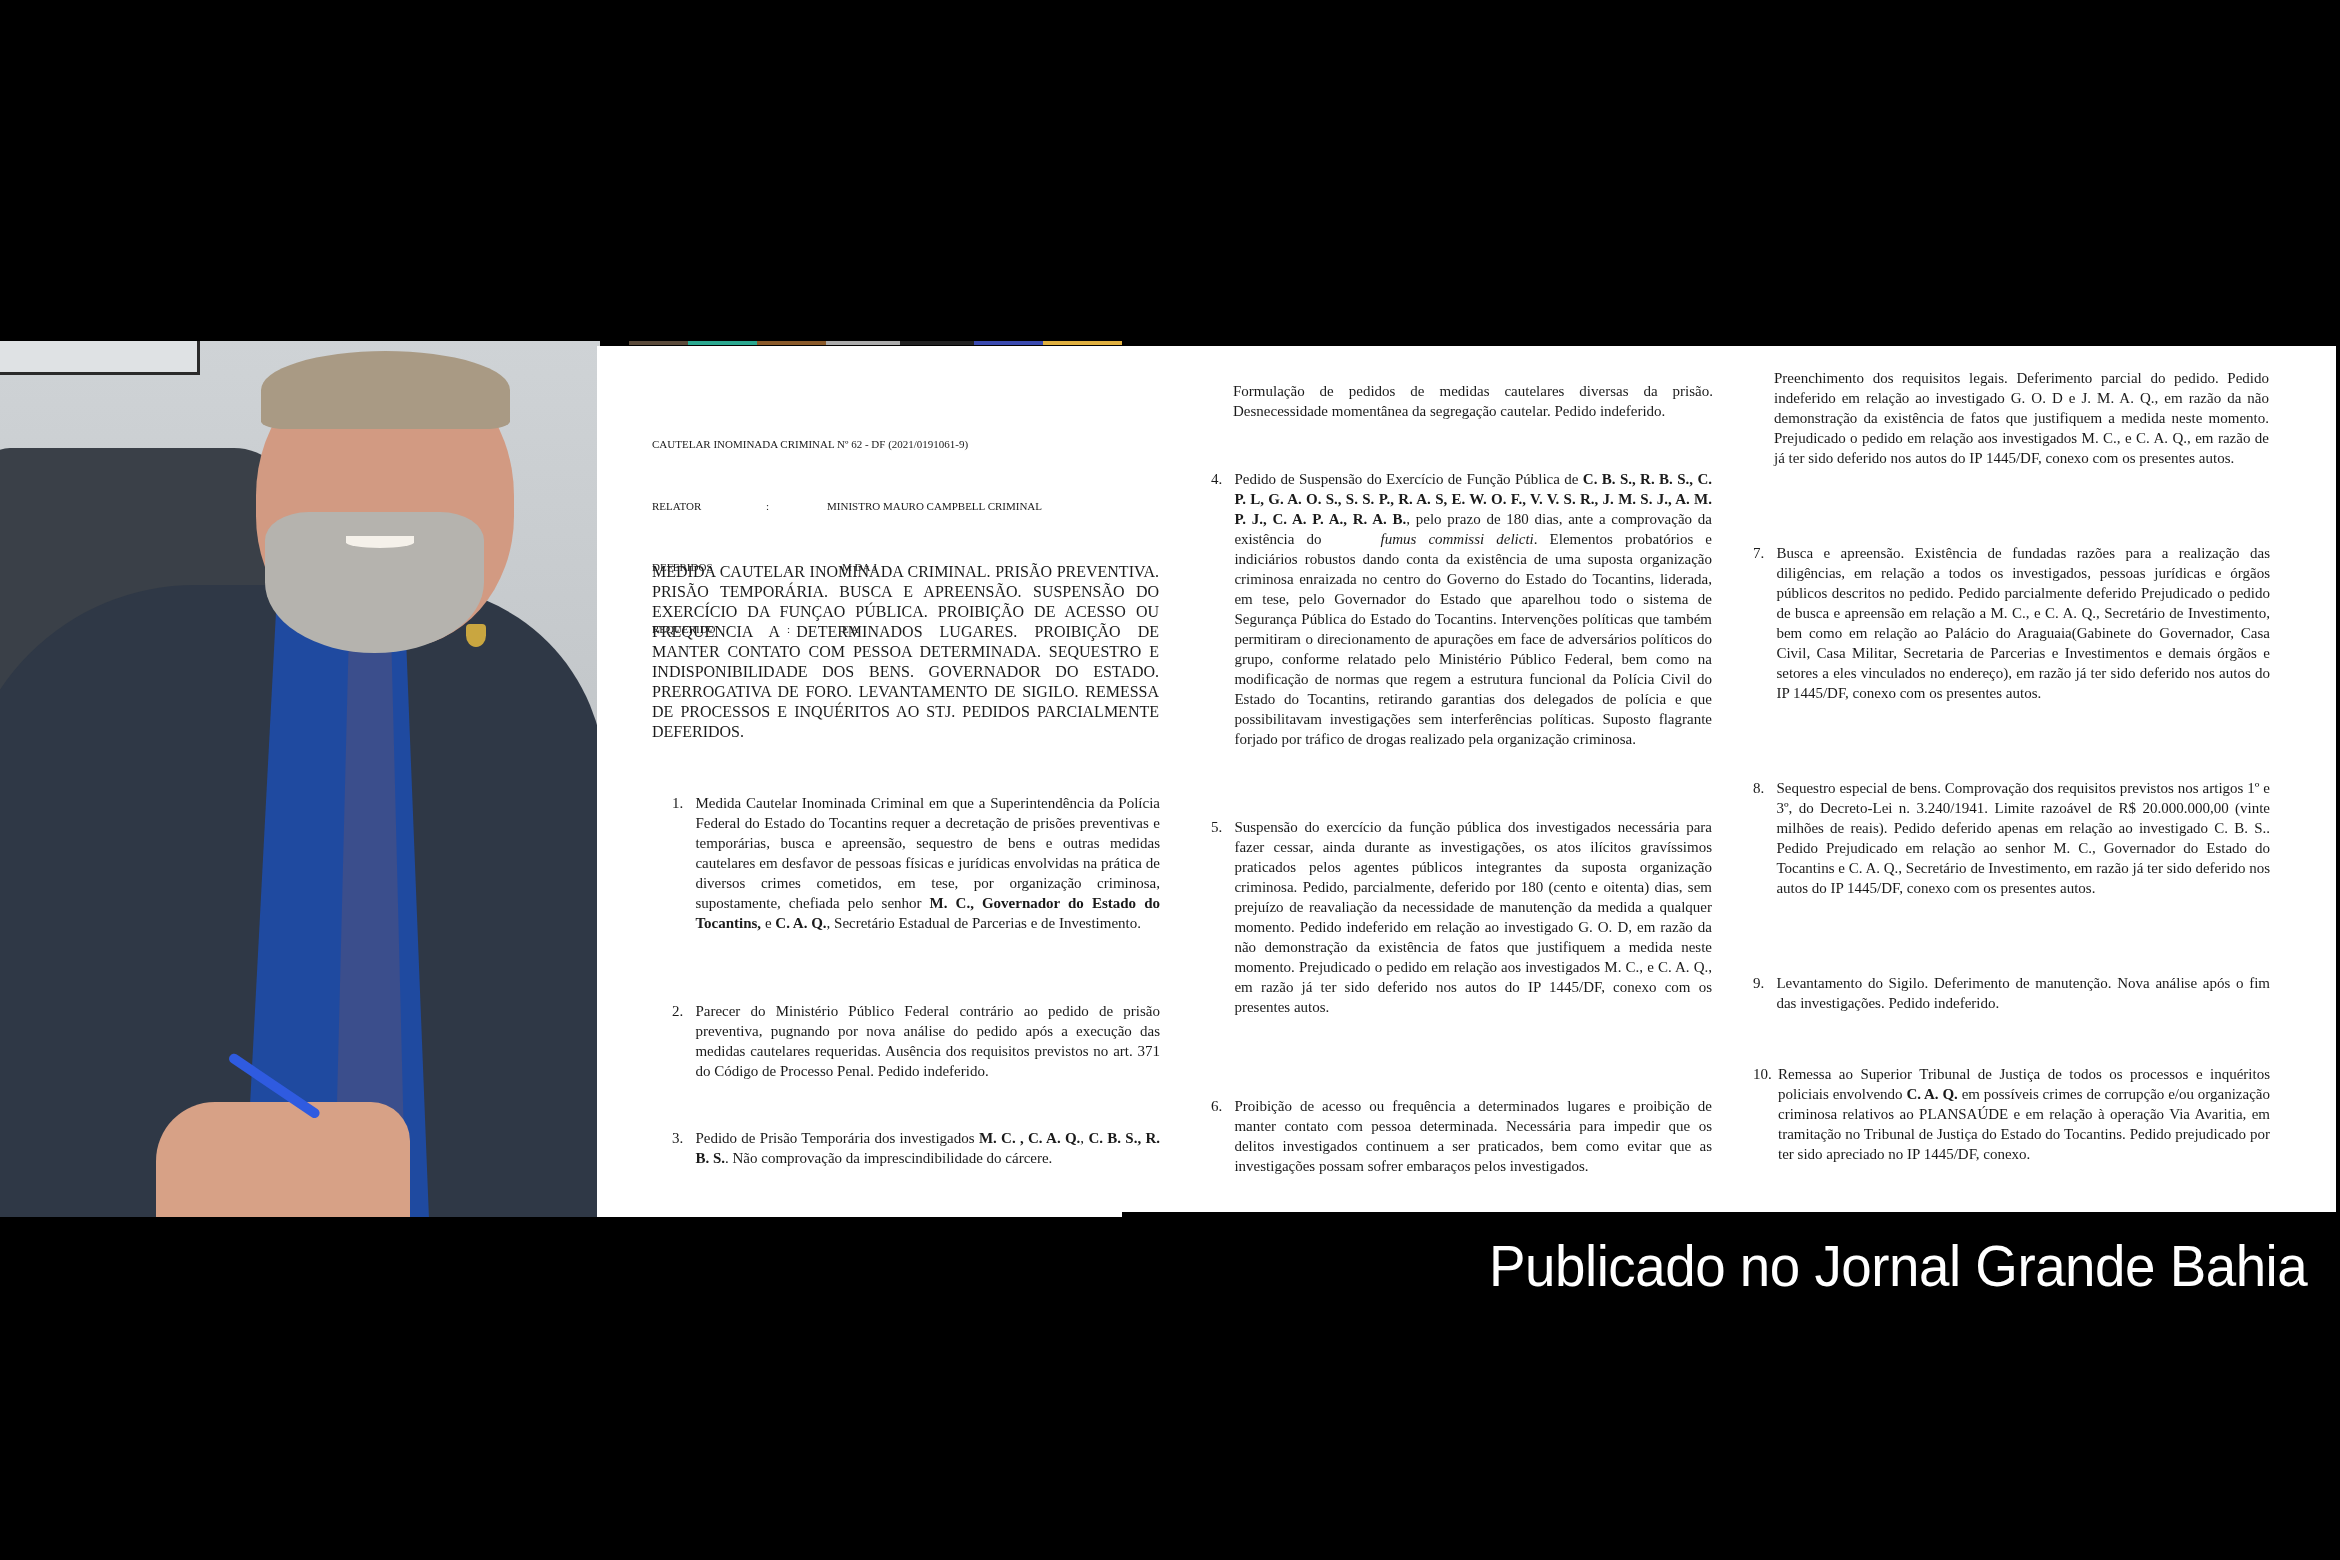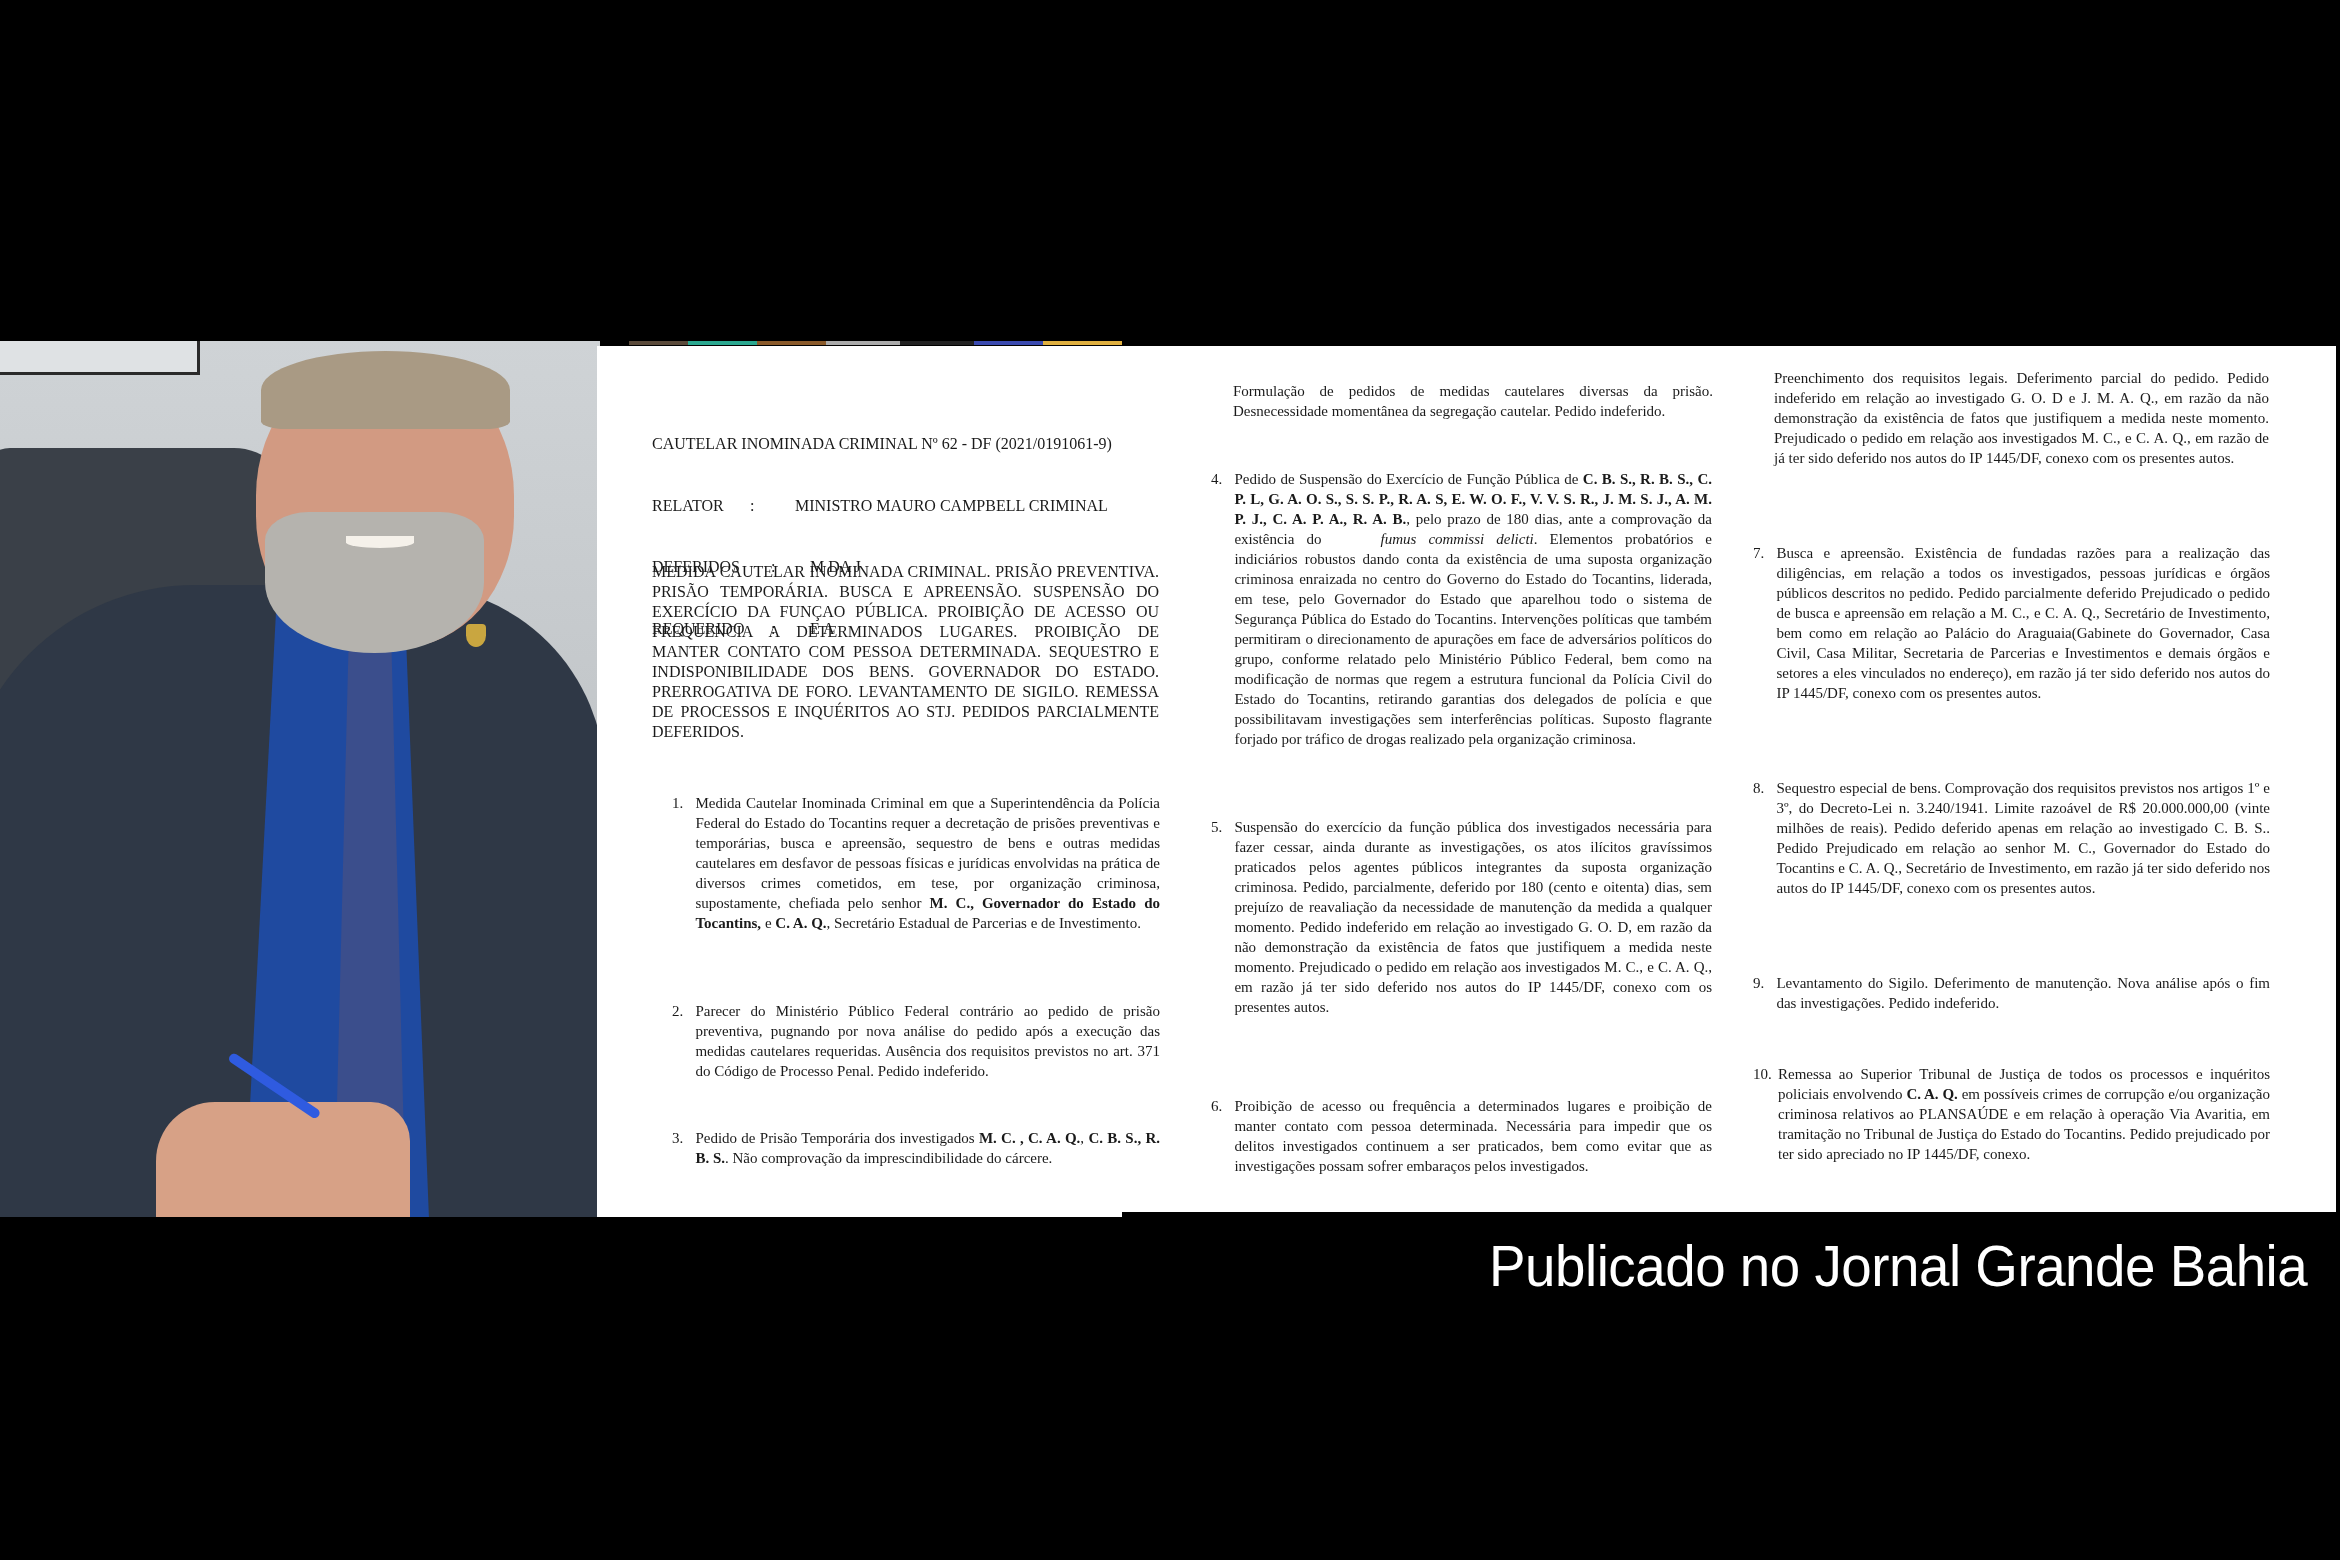--- a/index.html
+++ b/index.html
@@ -25,22 +25,22 @@
   .photo .pen { position:absolute; left:230px; top:710px; width:107px; height:9.8px; background:#2f5be0; transform:rotate(34deg); transform-origin:left center; border-radius:4.9px; }
 
   .strip { position:absolute; left:629px; top:341px; width:493px; height:3.9px;
     background:linear-gradient(90deg,#5a4a3a 0 12%,#2aa890 12% 26%,#8a5a2a 26% 40%,#aaa 40% 55%,#222 55% 70%,#3a4ab0 70% 84%,#e0b040 84% 100%); }
 
   .page { position:absolute; background:#fff; }
   .page1 { left:597px; top:346px; width:525px; height:871px; }
   .page23 { left:1122px; top:346px; width:1214px; height:866px; }
 
   .col { position:absolute; font-size:15px; line-height:20px; text-align:justify; }
-  .hdr { position:absolute; left:652px; top:393px; font-size:16px; line-height:20.5px; white-space:pre; }
-  .hdr .row { display:flex; }
+  .hdr { position:absolute; left:652px; top:393px; font-size:11px; line-height:20.5px; white-space:pre; }
+  .hdr .row { display:flex;gap:16px; }
   .hdr .k { width:117px; }
   .ementa { position:absolute; left:652px; top:562px; width:507px; font-size:16px; line-height:20px; text-align:justify; }
 
   .item { position:absolute; display:flex; }
   .item .num { flex:0 0 auto; width:23.4px; text-align:left; }
   .item .txt { flex:1; text-align:justify; }
   b { font-weight:bold; }
   i { font-style:italic;margin-left:47px; }
 
   .caption {

